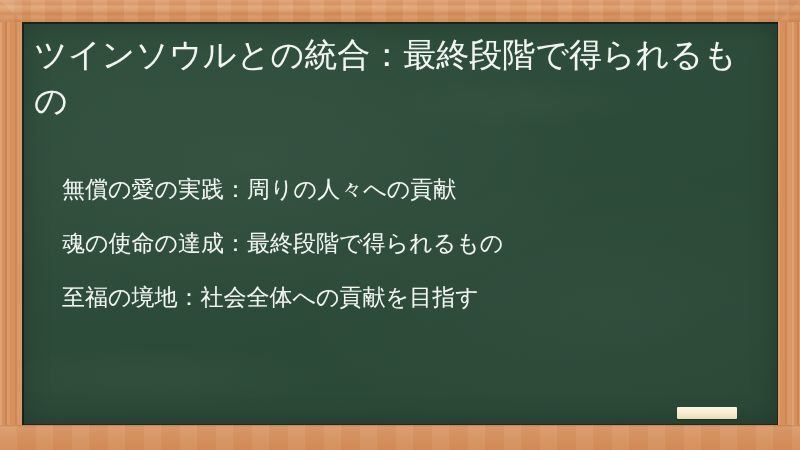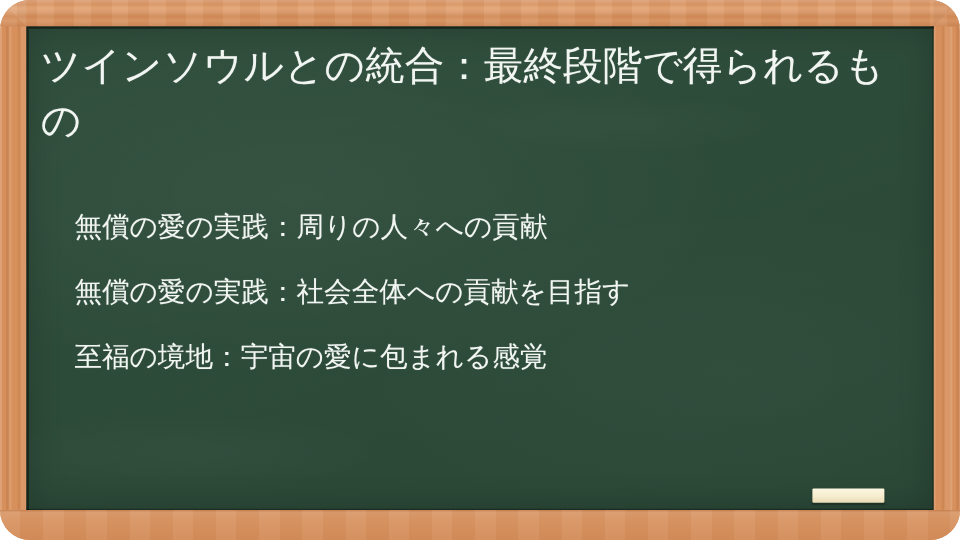--- a/index.html
+++ b/index.html
@@ -8,21 +8,20 @@
     padding: 0;
     background: #ffffff;
   }
 
   #stage {
     position: relative;
     width: 800px;
     height: 450px;
     overflow: hidden;
     font-family: "Liberation Sans", "DejaVu Sans", sans-serif;
-    border-radius: 25px;
   }
 
   
   .frame {
     position: absolute;
     inset: 0;
     background-color: #d7905c;
     background-image:
       
       linear-gradient(90deg,
@@ -185,22 +184,22 @@
     <div class="miter tr"></div>
   </div>
 
   <div class="board">
     <div class="board-content">
 
       <div class="title">ツインソウルとの統合：最終段階で得られるもの</div>
 
       <div class="bullets">
         <div class="bullet-line">無償の愛の実践：周りの人々への貢献</div>
-        <div class="bullet-line">無償の愛の実践：社会全体への貢献を目指す</div>
-        <div class="bullet-line">至福の境地：宇宙の愛に包まれる感覚</div>
+        <div class="bullet-line">魂の使命の達成：最終段階で得られるもの</div>
+        <div class="bullet-line">至福の境地：社会全体への貢献を目指す</div>
       </div>
 
       <div class="chalk"></div>
 
     </div>
   </div>
 
 </div>
 
 </body></html>

